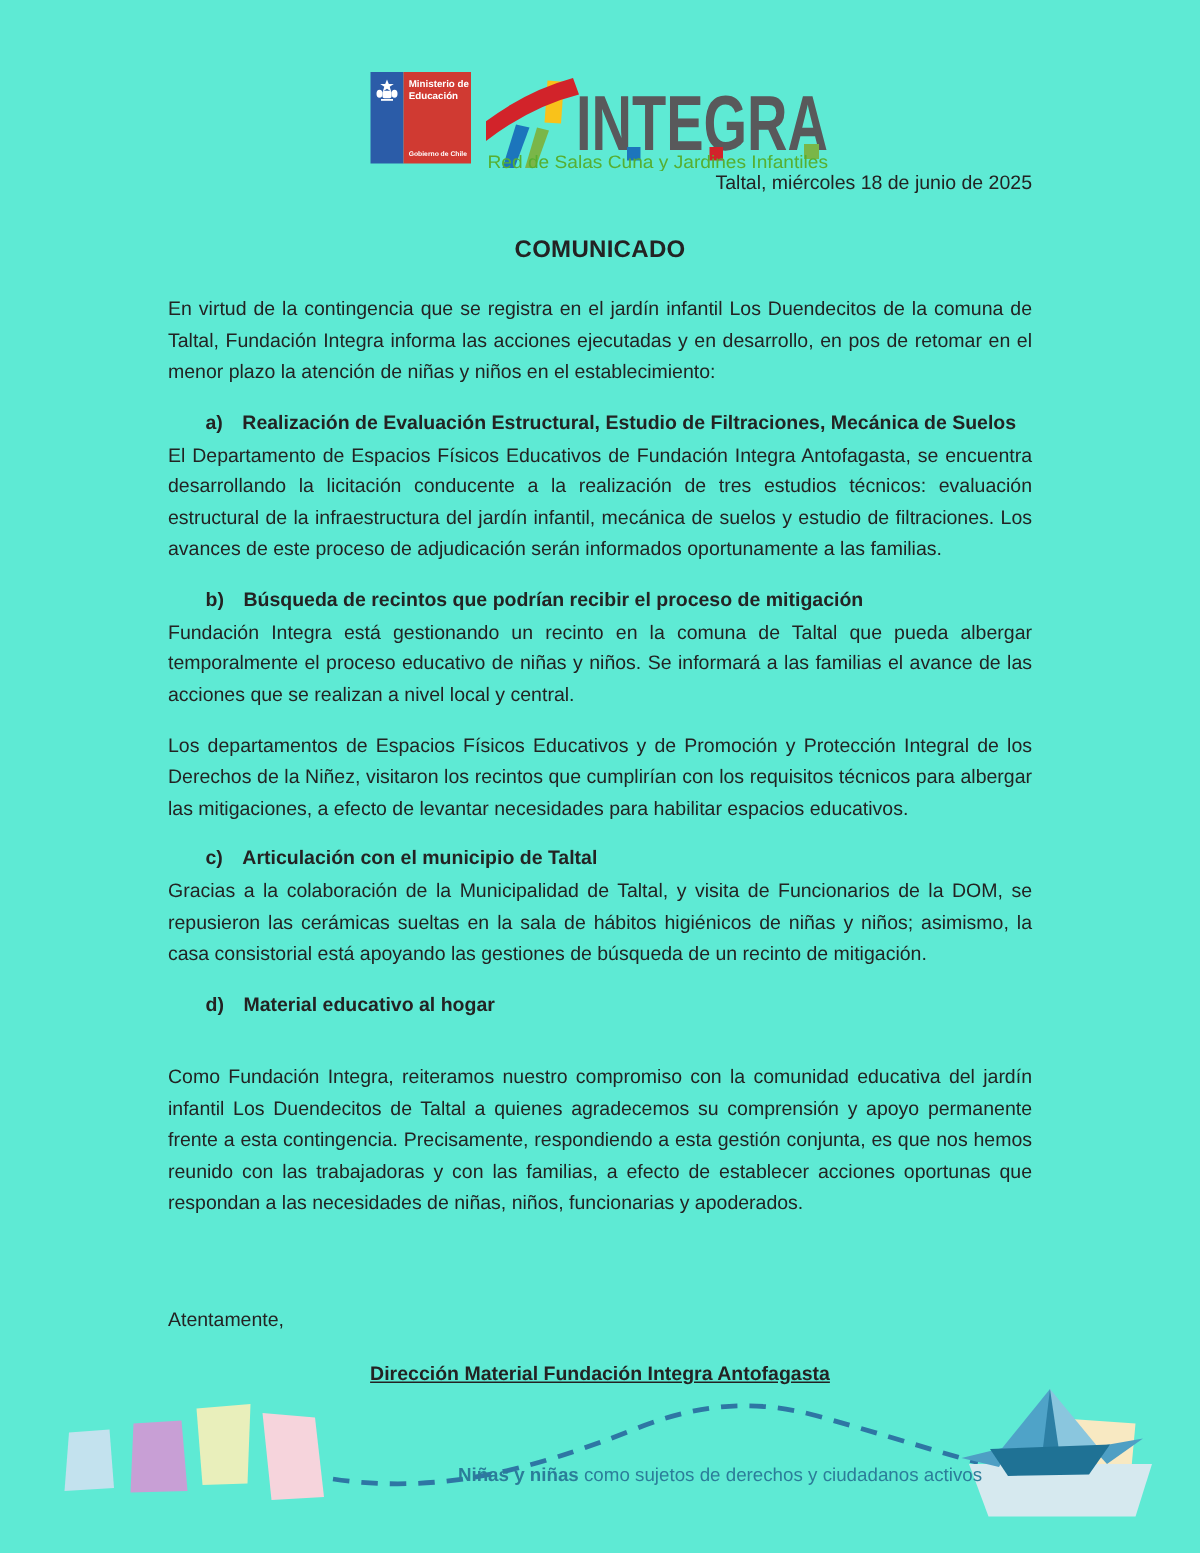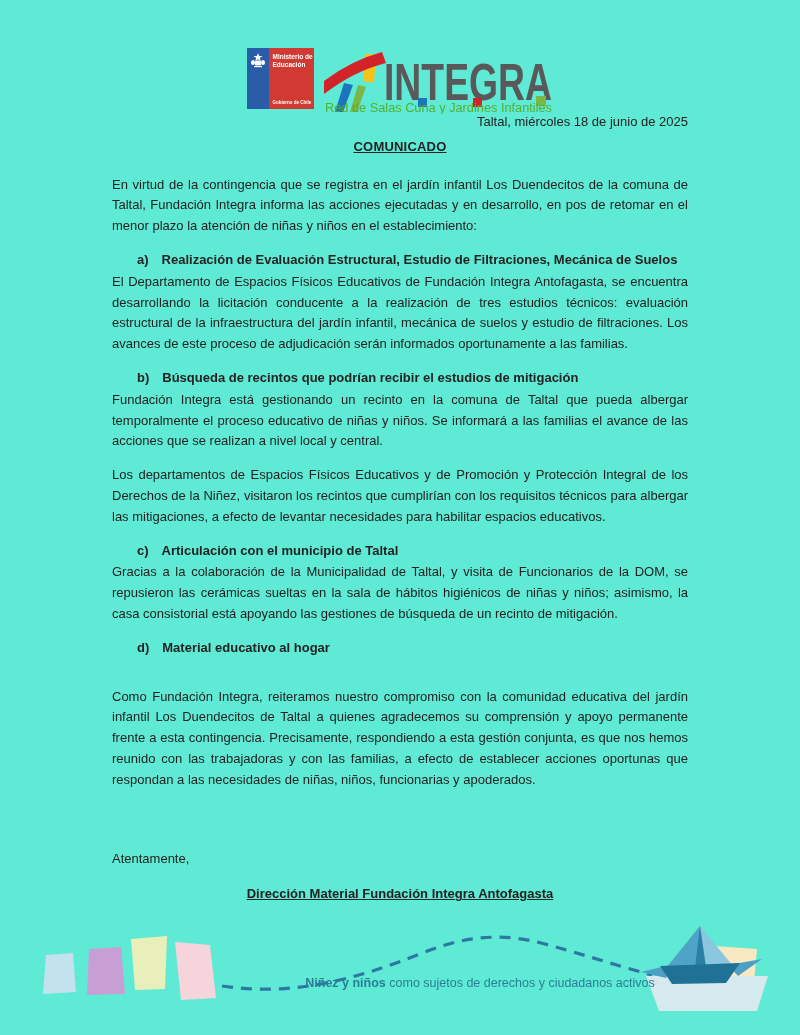--- a/index.html
+++ b/index.html
@@ -68,25 +68,24 @@
     padding: 0 112px;
     font-size: 13px;
     line-height: 1.6;
     text-align: justify;
   }
   .date-line {
     text-align: right;
     font-size: 13px;
   }
   .doc-title {
-    margin-top: 4px;
+    margin-top: 21px;
     text-align: center;
-    font-size: 13px;
-    font-weight: bold;
-    text-decoration: underline;
+    font-size: 16px;
+    font-weight: bold;
     letter-spacing: 0.2px;
   }
   .intro { margin-top: 17px; }
 
   .section { margin-top: 13px; }
   .section-heading {
     display: flex;
     gap: 13px;
     padding-left: 25px;
     font-weight: bold;
@@ -182,21 +181,21 @@
       <div class="section-heading">
         <span>a)</span>
         <span>Realización de Evaluación Estructural, Estudio de Filtraciones, Mecánica de Suelos</span>
       </div>
       <div class="section-body">El Departamento de Espacios Físicos Educativos de Fundación Integra Antofagasta, se encuentra desarrollando la licitación conducente a la realización de tres estudios técnicos: evaluación estructural de la infraestructura del jardín infantil, mecánica de suelos y estudio de filtraciones. Los avances de este proceso de adjudicación serán informados oportunamente a las familias.</div>
     </div>
 
     <div class="section">
       <div class="section-heading">
         <span>b)</span>
-        <span>Búsqueda de recintos que podrían recibir el estudios de mitigación</span>
+        <span>Búsqueda de recintos que podrían recibir el proceso de mitigación</span>
       </div>
       <div class="section-body">Fundación Integra está gestionando un recinto en la comuna de Taltal que pueda albergar temporalmente el proceso educativo de niñas y niños. Se informará a las familias el avance de las acciones que se realizan a nivel local y central.</div>
       <div class="para">Los departamentos de Espacios Físicos Educativos y de Promoción y Protección Integral de los Derechos de la Niñez, visitaron los recintos que cumplirían con los requisitos técnicos para albergar las mitigaciones, a efecto de levantar necesidades para habilitar espacios educativos.</div>
     </div>
 
     <div class="section">
       <div class="section-heading">
         <span>c)</span>
         <span>Articulación con el municipio de Taltal</span>
       </div>
@@ -232,17 +231,17 @@
         <polygon points="646,56 768,56 757,91 659,91" fill="#D6E9EF"></polygon>
         <polygon points="641,52 674,44 666,58" fill="#4E9FC4"></polygon>
         <polygon points="762,39 728,45 738,56" fill="#4E9FC4"></polygon>
         <polygon points="700,6 666,48 700,48" fill="#4FA3C8"></polygon>
         <polygon points="700,6 733,46 700,46" fill="#8AC6DE"></polygon>
         <polygon points="700,6 695,48 706,47" fill="#2C7FA4"></polygon>
         <polygon points="660,46 740,43 726,63 672,64" fill="#1F7295"></polygon>
       </g>
     </svg>
     <div class="footer-text">
-      <span class="ft-bold">Niñez y niños</span><span> como sujetos de derechos y ciudadanos activos</span>
+      <span class="ft-bold">Niñas y niñas</span><span> como sujetos de derechos y ciudadanos activos</span>
     </div>
   </div>
 
 </div>
 
 </body></html>

